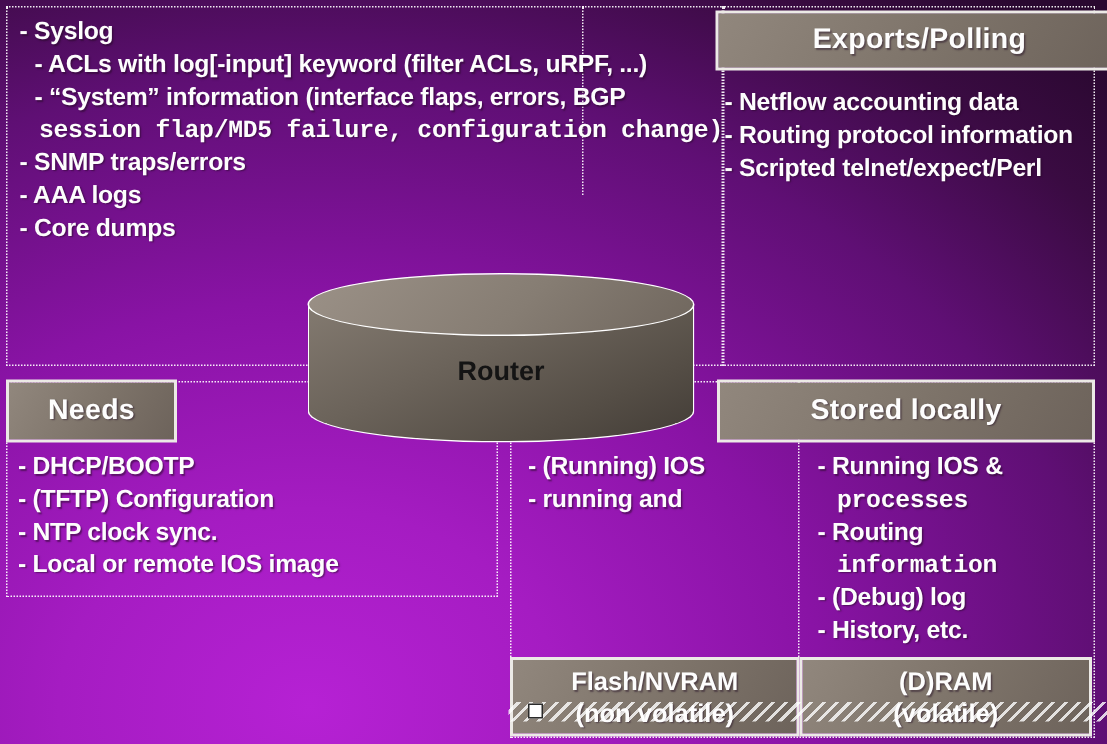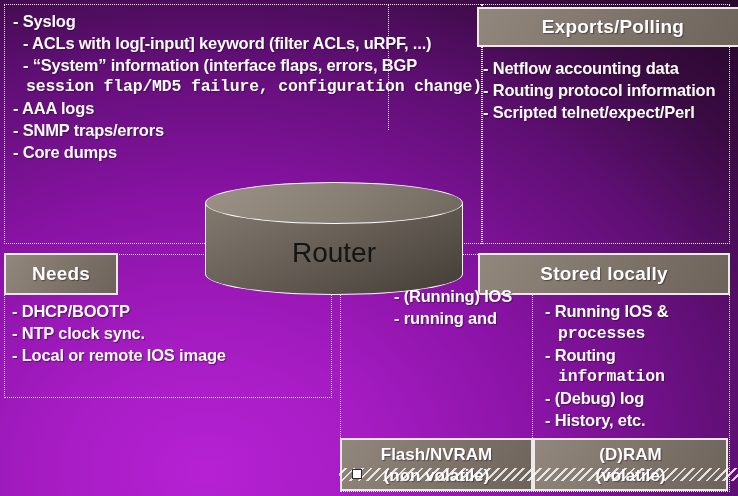--- a/index.html
+++ b/index.html
@@ -50,21 +50,21 @@
     border-radius:0 0 129px 129px / 0 0 21px 21px;
   }
   .cyl-top{
     position:absolute;left:0;top:0;width:258px;height:42px;box-sizing:border-box;
     background:linear-gradient(135deg,#9b9187 0%,#867d73 55%,#6f665d 100%);
     border:1px solid #fff;border-radius:50%;
   }
   .cyl-label{
     position:absolute;left:0;top:55px;width:100%;
     text-align:center;color:#141414;
-    font-size:28px;font-weight:400;
+    font-size:18px;font-weight:700;
   }
 
   
   .hatch{
     position:absolute;left:339px;top:468px;width:399px;height:13px;
     background:repeating-linear-gradient(135deg,
       rgba(255,255,255,0) 0px,rgba(255,255,255,0) 4px,
       rgba(255,255,255,.8) 4px,rgba(255,255,255,.8) 6px);
   }
   .handle{
@@ -83,47 +83,48 @@
 
   <div class="dotrect" style="left:4px;top:254px;width:326px;height:142px;"></div>
   <div class="dotrect" style="left:340px;top:254px;width:388px;height:236px;"></div>
   <div class="dotline-v" style="left:532px;top:254px;height:184px;"></div>
 
   <div class="txt" style="left:13px;top:11px;">
       <div class="ln ind0">- Syslog</div>
       <div class="ln ind1">- ACLs with log[-input] keyword (filter ACLs, uRPF, ...)</div>
       <div class="ln ind1">- “System” information (interface flaps, errors, BGP</div>
       <div class="ln ind2">session flap/MD5 failure, configuration change)</div>
+      <div class="ln ind0">- SNMP traps/errors</div>
       <div class="ln ind0">- AAA logs</div>
-      <div class="ln ind0">- SNMP traps/errors</div>
       <div class="ln ind0">- Core dumps</div>
     </div>
 
   <div class="graybox hdr" style="left:477px;top:7px;width:272px;height:40px;">
     <span>Exports/Polling</span>
   </div>
   <div class="txt" style="left:483px;top:58px;">
       <div class="ln ind0">- Netflow accounting data</div>
       <div class="ln ind0">- Routing protocol information</div>
       <div class="ln ind0">- Scripted telnet/expect/Perl</div>
     </div>
 
   <div class="graybox hdr" style="left:4px;top:253px;width:114px;height:42px;">
     <span>Needs</span>
   </div>
   <div class="txt" style="left:12px;top:301px;">
       <div class="ln ind0">- DHCP/BOOTP</div>
+      <div class="ln ind0">- (TFTP) Configuration</div>
       <div class="ln ind0">- NTP clock sync.</div>
       <div class="ln ind0">- Local or remote IOS image</div>
     </div>
 
   <div class="graybox hdr" style="left:478px;top:253px;width:252px;height:42px;">
     <span>Stored locally</span>
   </div>
-  <div class="txt" style="left:352px;top:286px;margin-left:42px;">
+  <div class="txt" style="left:352px;top:301px;">
       <div class="ln ind0">- (Running) IOS</div>
       <div class="ln ind0">- running and</div>
     </div>
   <div class="txt" style="left:545px;top:301px;">
       <div class="ln ind0">- Running IOS &amp;</div>
       <div class="ln ind2">processes</div>
       <div class="ln ind0">- Routing</div>
       <div class="ln ind2">information</div>
       <div class="ln ind0">- (Debug) log</div>
       <div class="ln ind0">- History, etc.</div>

